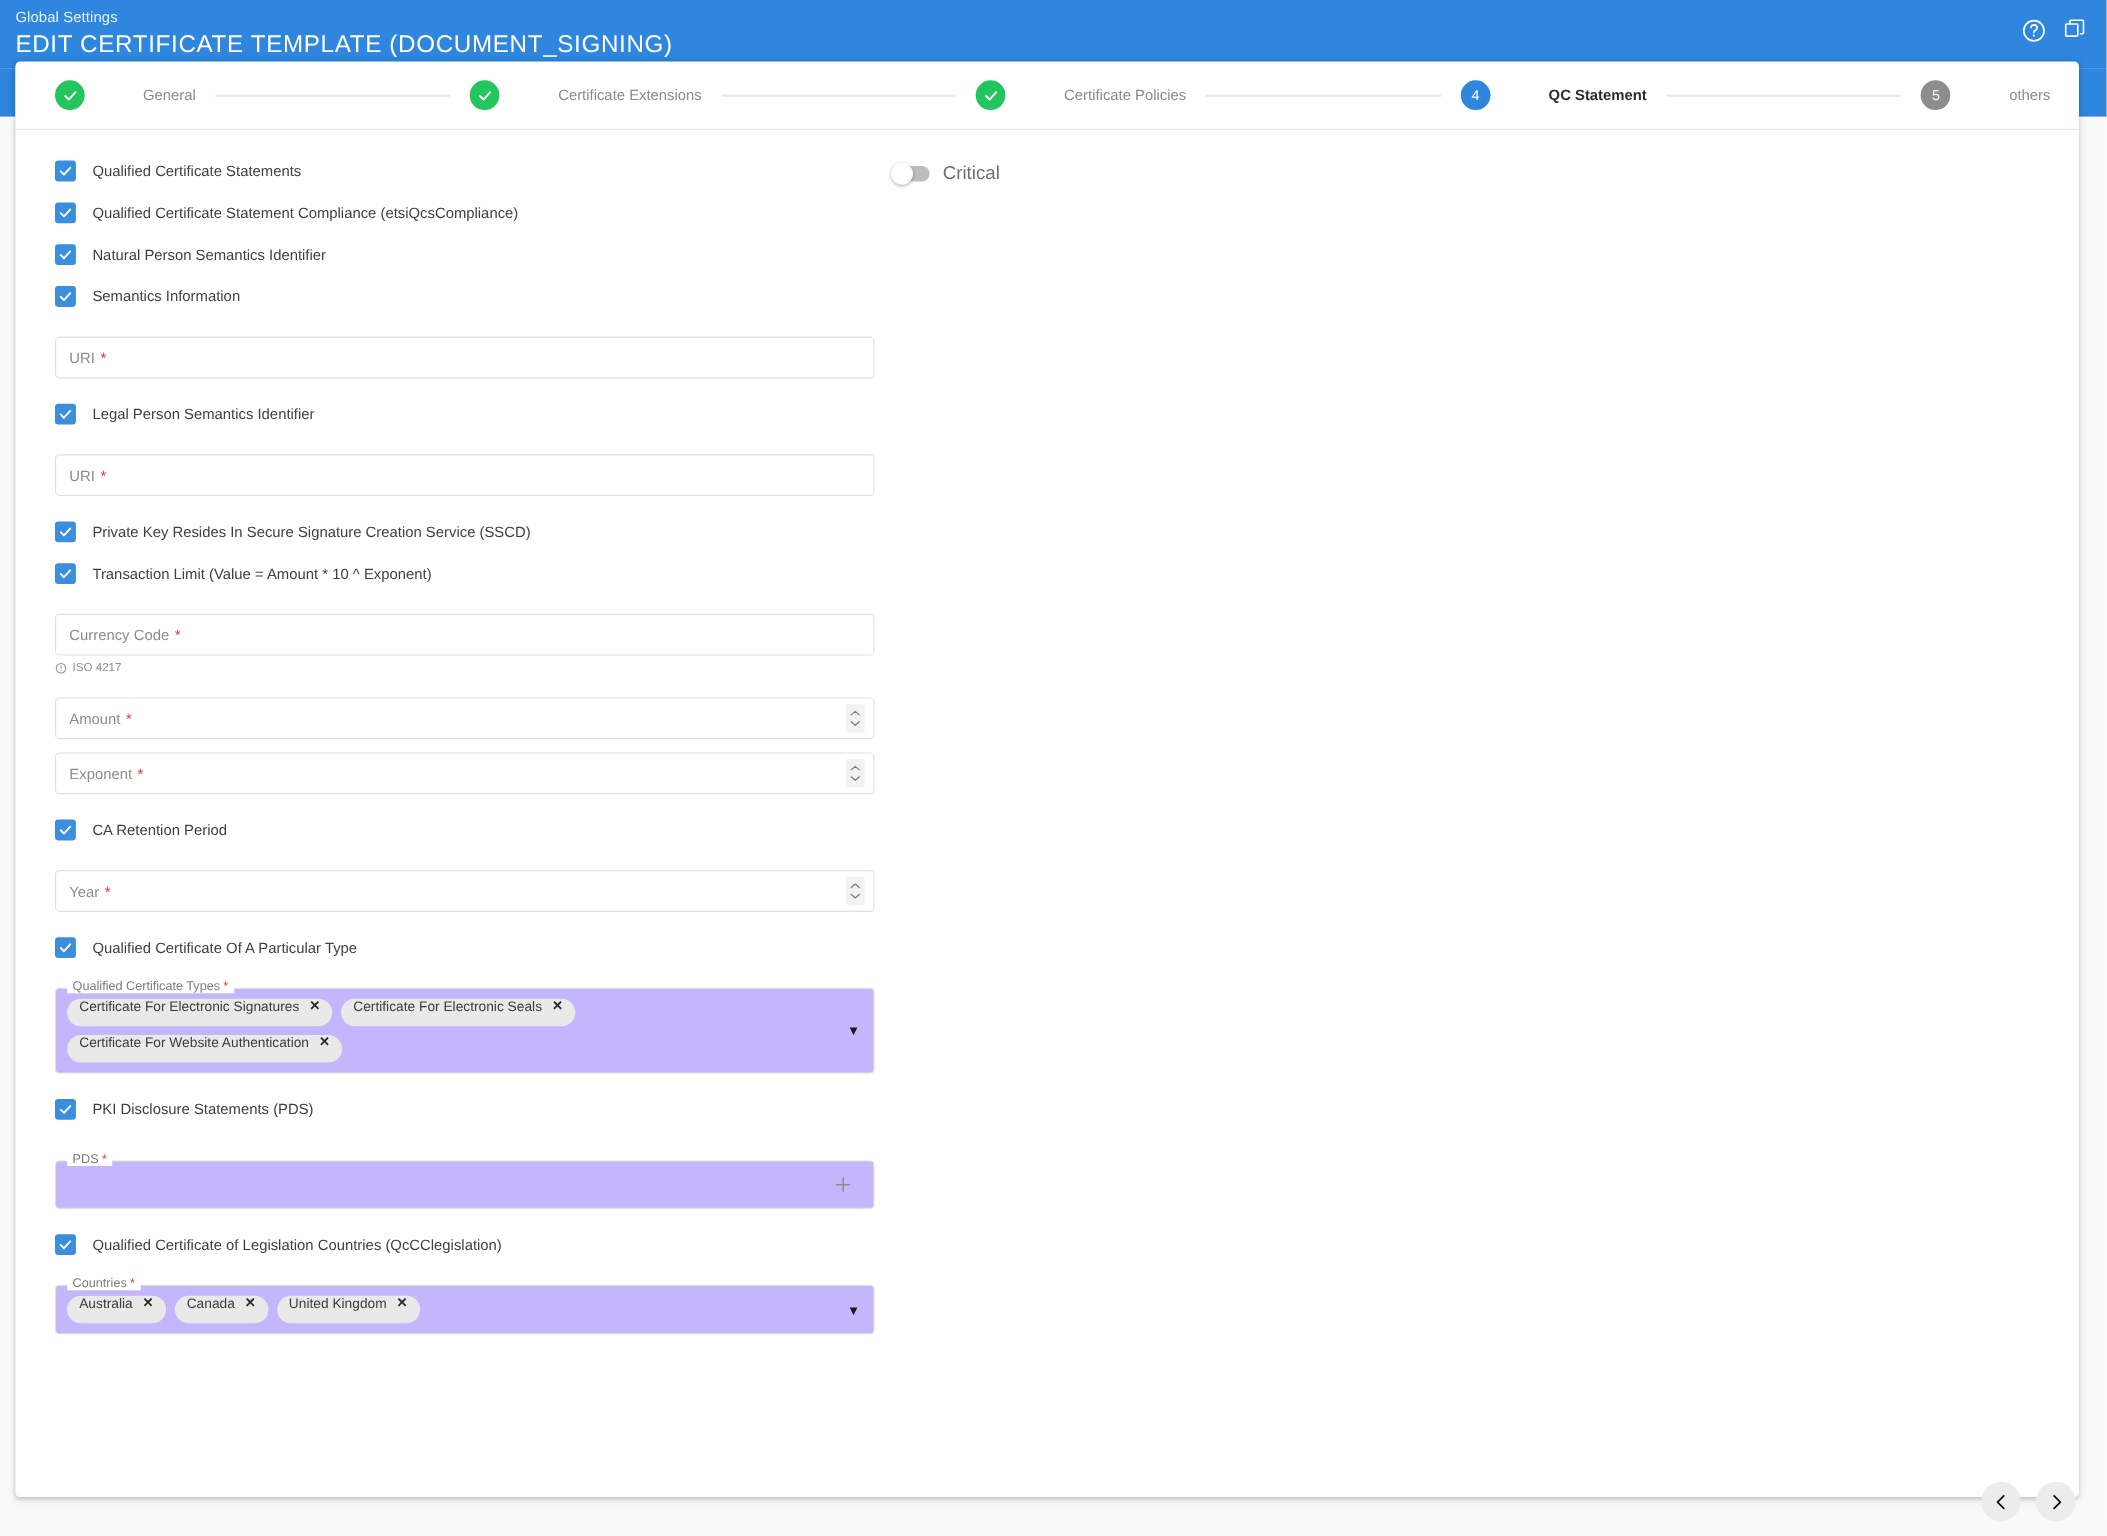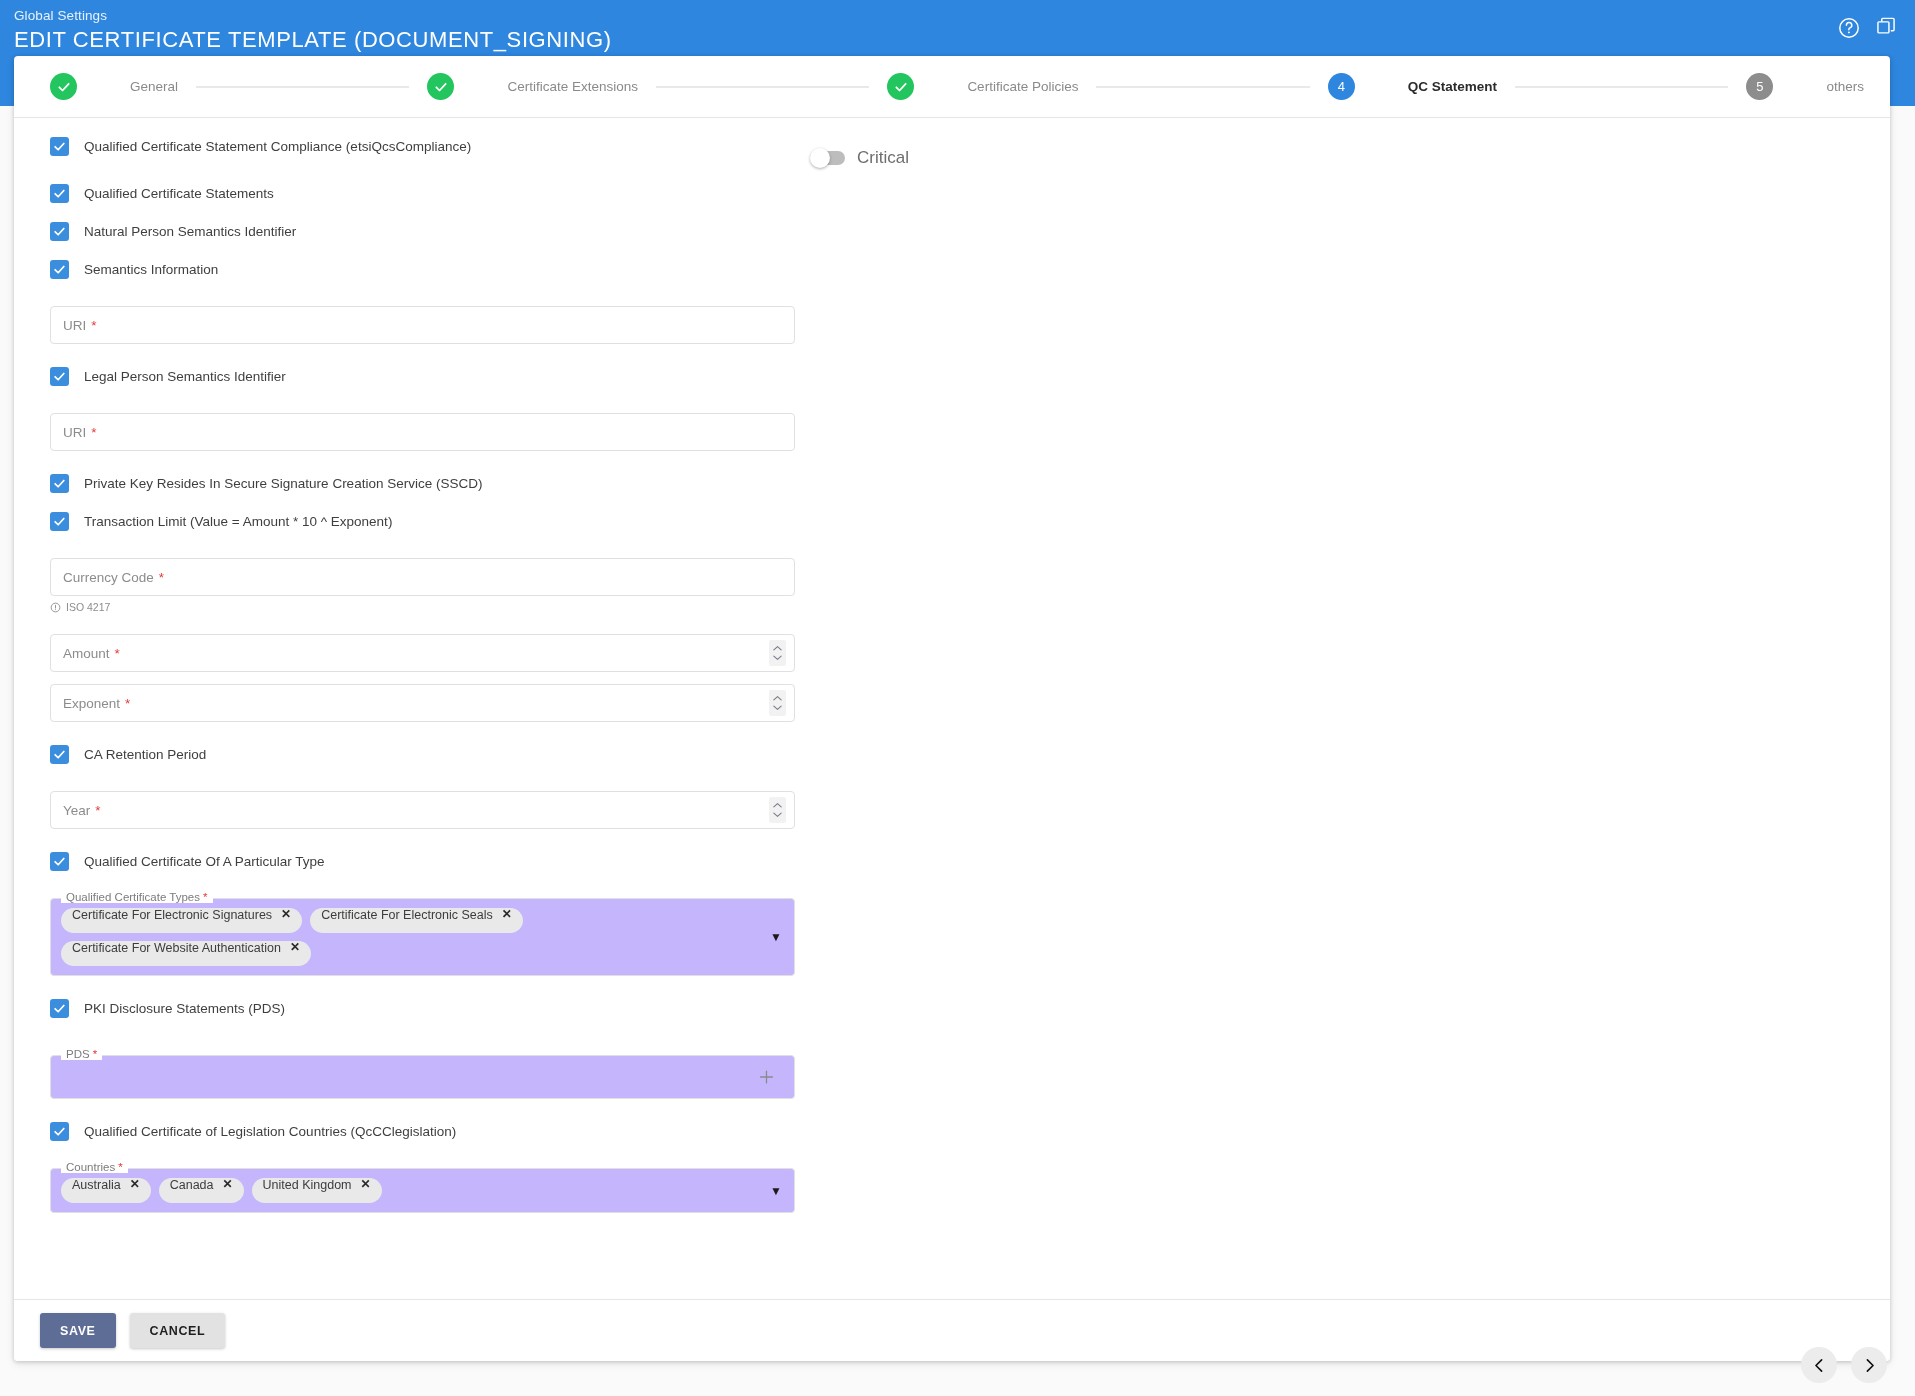--- a/index.html
+++ b/index.html
@@ -287,36 +287,36 @@
       <div class="toggle-wrap">
         <span class="toggle">
           <span class="toggle-knob"></span>
         </span>
         <span class="toggle-label">Critical</span>
       </div>
     </div>
 
     <div class="col-left">
 
+      <div class="row" style="margin-top:28px;">
+        <span class="cb">
+          <svg width="13" height="13" viewBox="0 0 24 24" fill="none" stroke="#fff" stroke-width="3.2" stroke-linecap="round" stroke-linejoin="round">
+              <polyline points="4,12.5 9.5,18 20,6.5"></polyline>
+            </svg>
+        </span>
+        <span class="cb-label">Qualified Certificate Statements</span>
+      </div>
+
       <div class="row" style="margin-top:19px;">
         <span class="cb">
           <svg width="13" height="13" viewBox="0 0 24 24" fill="none" stroke="#fff" stroke-width="3.2" stroke-linecap="round" stroke-linejoin="round">
               <polyline points="4,12.5 9.5,18 20,6.5"></polyline>
             </svg>
         </span>
         <span class="cb-label">Qualified Certificate Statement Compliance (etsiQcsCompliance)</span>
-      </div>
-
-      <div class="row" style="margin-top:28px;">
-        <span class="cb">
-          <svg width="13" height="13" viewBox="0 0 24 24" fill="none" stroke="#fff" stroke-width="3.2" stroke-linecap="round" stroke-linejoin="round">
-              <polyline points="4,12.5 9.5,18 20,6.5"></polyline>
-            </svg>
-        </span>
-        <span class="cb-label">Qualified Certificate Statements</span>
       </div>
 
       <div class="row" style="margin-top:19px;">
         <span class="cb">
           <svg width="13" height="13" viewBox="0 0 24 24" fill="none" stroke="#fff" stroke-width="3.2" stroke-linecap="round" stroke-linejoin="round">
               <polyline points="4,12.5 9.5,18 20,6.5"></polyline>
             </svg>
         </span>
         <span class="cb-label">Natural Person Semantics Identifier</span>
       </div>
@@ -505,24 +505,20 @@
         <span class="chip">
           <span>United Kingdom</span>
           <span class="chip-x">✕</span>
         </span>
         <span class="caret">▼</span>
       </div>
 
     </div>
   </div>
 
-  <div class="footer">
-    <button class="btn btn-save">SAVE</button>
-    <button class="btn btn-cancel">CANCEL</button>
-  </div>
 </div>
 
 <div class="nav-arrows">
   <span class="nav-btn">
     <svg width="17" height="17" viewBox="0 0 24 24" fill="none" stroke="#111" stroke-width="2.3" stroke-linecap="round" stroke-linejoin="round">
         <polyline points="15,4 7,12 15,20"></polyline>
       </svg>
   </span>
   <span class="nav-btn">
     <svg width="17" height="17" viewBox="0 0 24 24" fill="none" stroke="#111" stroke-width="2.3" stroke-linecap="round" stroke-linejoin="round">

